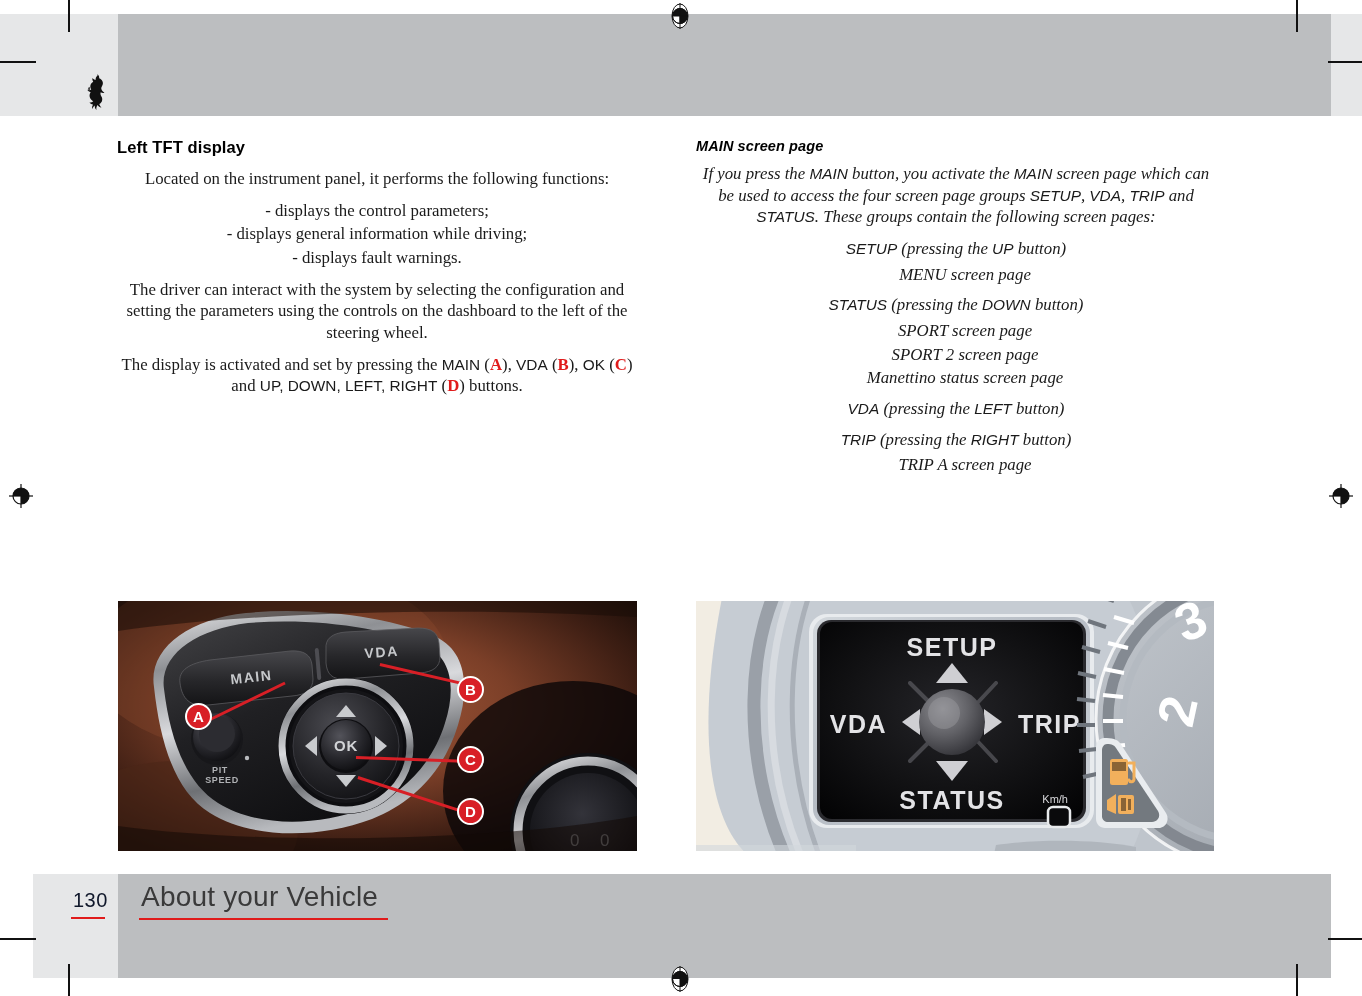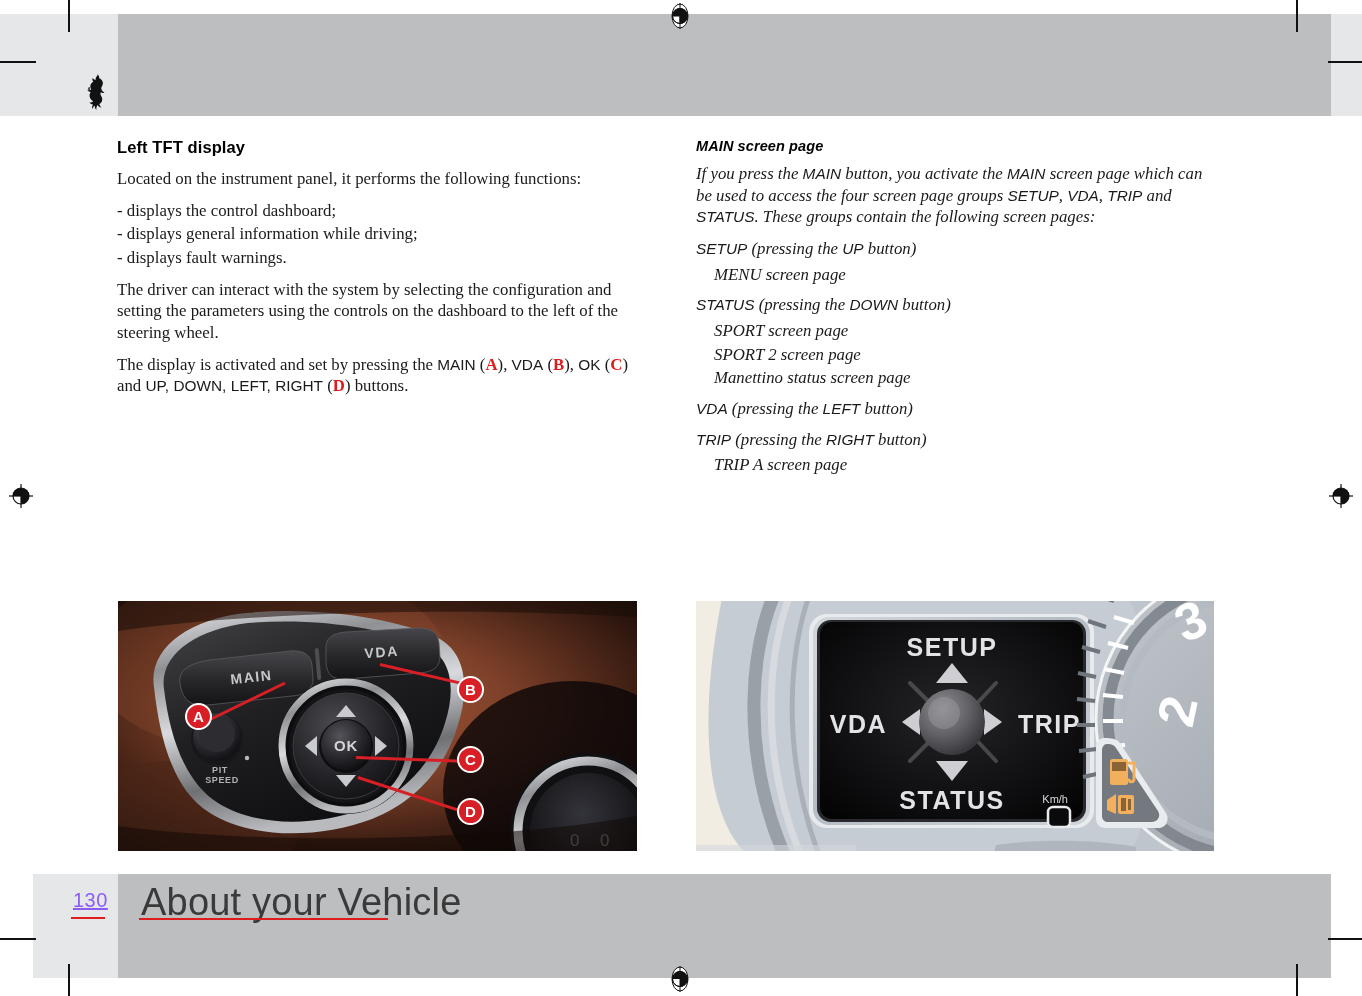--- a/index.html
+++ b/index.html
@@ -33,20 +33,21 @@
   h2.sec{
     font-family:"Liberation Sans", sans-serif;
     font-size:16.5px;font-weight:bold;color:#000;
     margin:0 0 11px 0;letter-spacing:0.1px;
   }
   h2.sec.small{font-size:14.5px;margin-bottom:9px;}
   p.body{
     font-family:"Liberation Serif", serif;
     font-size:16.8px;line-height:1.29;color:#1a1a1a;
     margin:0 0 10px 0;
+    text-align:center;
   }
   p.body.item{margin:0 0 2px 0;}
   p.body.indent{margin:0 0 2px 18px;}
   p.body.grp{margin:9px 0 4px 0;}
   .sans{font-family:"Liberation Sans", sans-serif;font-size:15.4px;}
   .red{color:#e01b1b;font-weight:bold;font-family:"Liberation Serif",serif;}
 
   
   .fig{position:absolute;overflow:hidden;}
   #fig-left{left:118px;top:601px;width:519px;height:250px;background:#1a1010;}
@@ -60,27 +61,27 @@
     font-size:15px;font-weight:bold;
     display:flex;align-items:center;justify-content:center;
     box-sizing:border-box;z-index:5;
   }
   .leader{position:absolute;background:#d81f26;height:2.5px;transform-origin:0 50%;z-index:4;}
 
   
   .pagenum{
     position:absolute;left:73px;top:889px;
     font-family:"Liberation Sans",sans-serif;
-    font-size:20px;color:#8b5cf6;letter-spacing:0.5px;text-decoration:underline;
+    font-size:20px;color:#0f172a;letter-spacing:0.5px;
   }
   .pagenum-rule{position:absolute;left:71px;top:917px;width:34px;height:1.6px;background:#e01b1b;}
   .foot-title{
     position:absolute;left:141px;top:881px;
     font-family:"Liberation Sans",sans-serif;
-    font-size:38px;color:#3a3a3a;letter-spacing:0.2px;
+    font-size:28px;color:#3a3a3a;letter-spacing:0.2px;
   }
   .foot-rule{position:absolute;left:139px;top:918px;width:249px;height:1.8px;background:#e01b1b;}
 </style>
 </head>
 <body>
 
 <div class="page">
 
   <div class="band-light"></div>
   <div class="band-dark"></div>
@@ -129,21 +130,21 @@
     <line x1="1" y1="13" x2="25" y2="13" stroke="#111" stroke-width="1.2"></line>
   </svg>
 
   <svg class="logo" viewBox="0 0 34 44">
     <path d="M19.5 2.5 c1.6 1.0 2.4 2.6 2.1 4.3 c1.7 0.6 2.9 1.7 3.6 3.3 c0.8 1.8 0.6 3.6 -0.4 5.2 c-0.9 1.4 -1.1 2.6 -0.6 4.0 c0.6 1.6 1.7 2.7 3.2 3.4 c-1.4 0.5 -2.8 0.3 -4.1 -0.5 c-0.5 1.6 -0.3 3.1 0.6 4.5 c1.0 1.5 1.3 3.0 0.9 4.7 c-0.4 1.8 -1.5 3.1 -3.1 3.9 c0.5 1.5 1.3 2.8 2.4 3.9 c-1.9 -0.4 -3.3 -1.4 -4.3 -3.0 c-1.2 1.7 -1.6 3.5 -1.2 5.5 c-1.4 -1.3 -2.0 -2.9 -1.8 -4.8 c-1.4 0.9 -2.2 2.2 -2.4 3.8 c-0.9 -1.7 -0.7 -3.3 0.5 -4.8 c-1.6 -0.2 -3.0 -1.0 -4.0 -2.3 c1.6 0.2 3.0 -0.2 4.2 -1.3 c-1.9 -0.9 -3.2 -2.4 -3.8 -4.4 c-0.6 -2.0 -0.3 -3.9 0.9 -5.6 c-1.6 -0.4 -2.9 -1.3 -3.8 -2.7 c1.6 0.6 3.1 0.5 4.5 -0.3 c-1.0 -1.5 -1.3 -3.1 -0.9 -4.8 c0.4 -1.8 1.5 -3.1 3.1 -3.9 c-0.9 -1.2 -1.2 -2.6 -0.9 -4.0 c0.9 1.2 2.1 1.9 3.6 2.0 c-0.3 -2.0 0.4 -3.6 2.0 -4.8 z M11.0 16.2 c-0.9 0.5 -1.4 1.3 -1.4 2.3 c0.0 1.0 0.5 1.7 1.4 2.2 c0.4 -1.6 0.4 -3.1 0.0 -4.5 z" fill="#111111"></path>
   </svg>
 
   <div class="col col-left">
     <h2 class="sec">Left TFT display</h2>
     <p class="body">Located on the instrument panel, it performs the following functions:</p>
-    <p class="body item">- displays the control dashboard;</p>
+    <p class="body item">- displays the control parameters;</p>
     <p class="body item">- displays general information while driving;</p>
     <p class="body" style="margin-bottom:10px;">- displays fault warnings.</p>
     <p class="body">The driver can interact with the system by selecting the configuration and setting the parameters using the controls on the dashboard to the left of the steering wheel.</p>
     <p class="body"><span>The display is activated and set by pressing the </span><span class="sans">MAIN</span> (<span class="red">A</span>)<span>, </span><span class="sans">VDA</span> (<span class="red">B</span>)<span>, </span><span class="sans">OK</span> (<span class="red">C</span>)<span> and </span><span class="sans">UP, DOWN, LEFT, RIGHT</span> (<span class="red">D</span><span>) buttons.</span></p>
   </div>
 
   <div class="col col-right">
     <h2 class="sec small">MAIN screen page</h2>
 
     <p class="body"><span>If you press the </span><span class="sans">MAIN</span><span> button, you activate the </span><span class="sans">MAIN</span><span> screen page which can be used to access the four screen page groups </span><span class="sans">SETUP</span><span>, </span><span class="sans">VDA</span><span>, </span><span class="sans">TRIP</span><span> and </span><span class="sans">STATUS</span><span>. These groups contain the following screen pages:</span></p>

